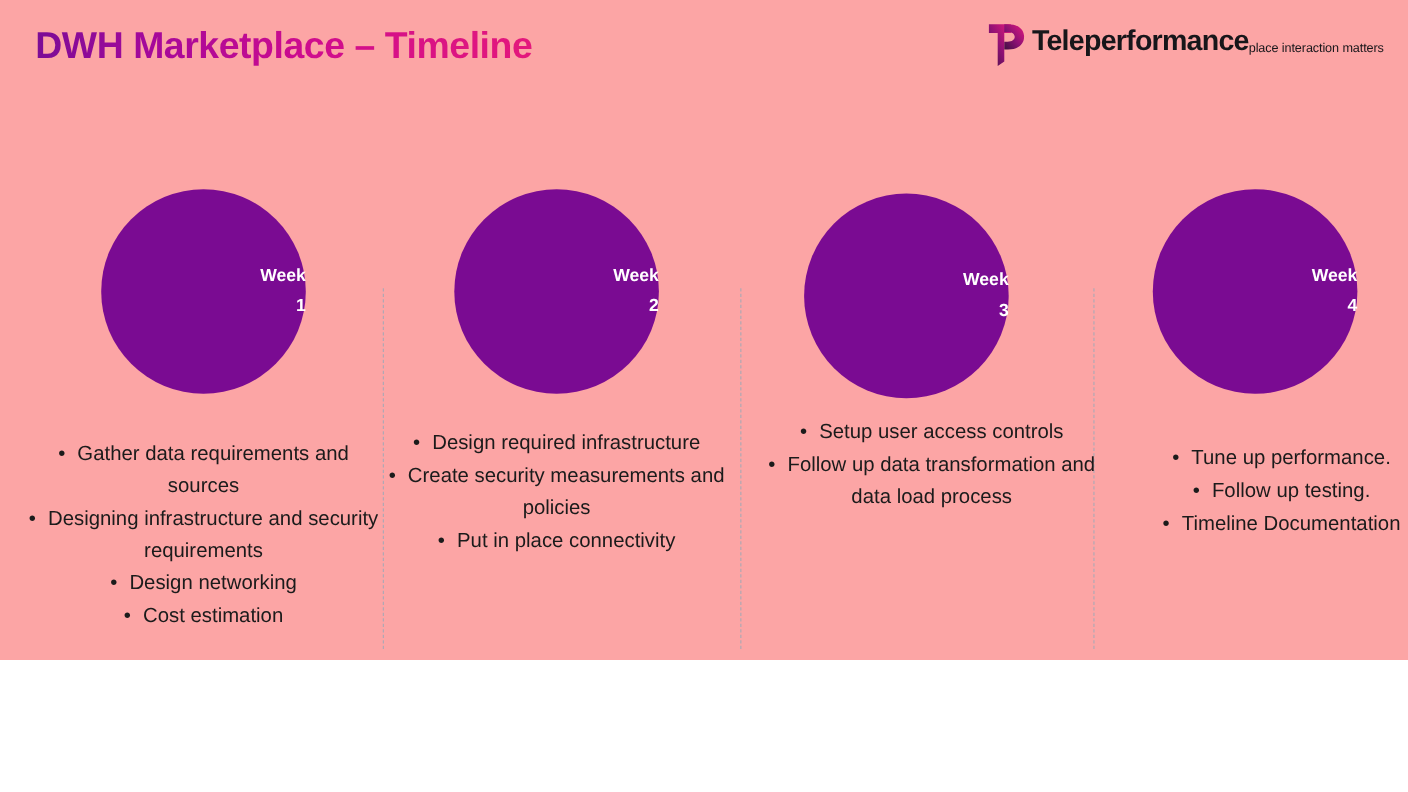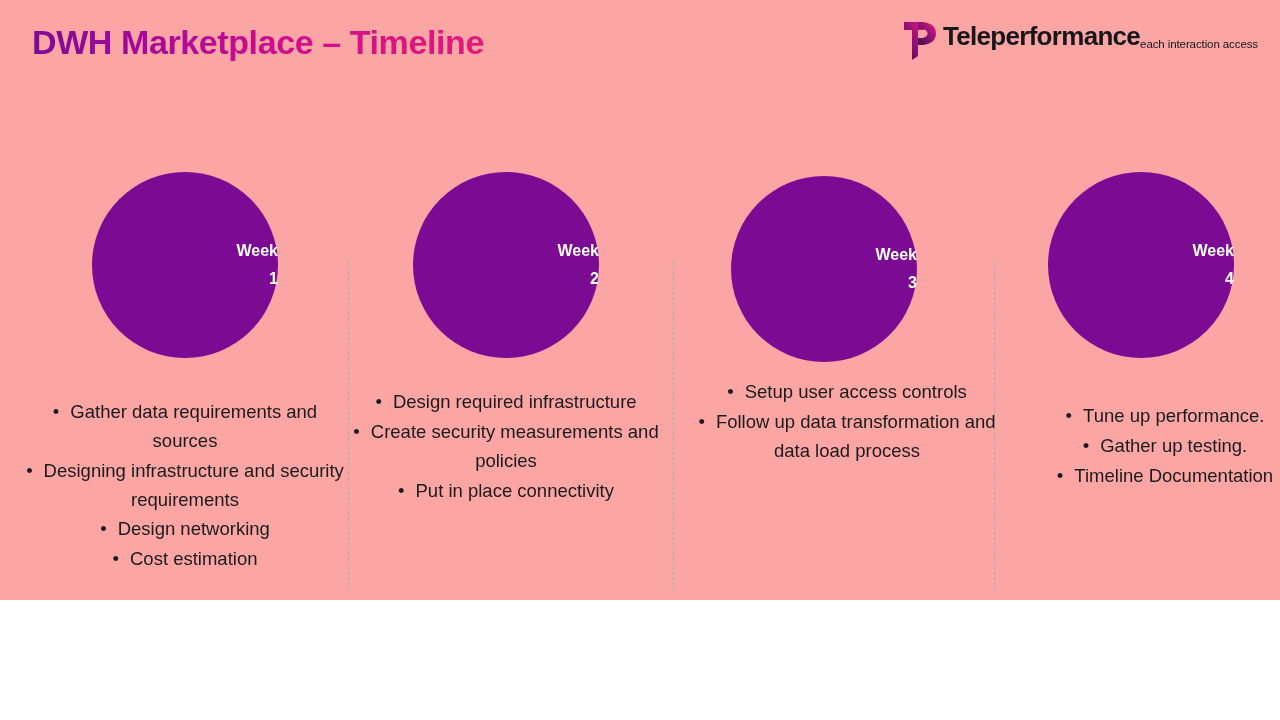--- a/index.html
+++ b/index.html
@@ -167,21 +167,21 @@
           <stop offset="100%" stop-color="#E5197E"></stop>
         </linearGradient>
       </defs>
 
       <path d="M3 4 L23 4 L23 12 L17 12 L17 38 L11 42 L11 12 L3 12 Z" fill="url(#tpGrad)"></path>
 
       <path d="M20 4 C30 4 35 9 35 15.5 C35 22 30 27 20.5 27 L17 27 L17 20 L20 20 C24 20 26.5 18.2 26.5 15.5 C26.5 12.8 24 11 20 11 L17 11 L17 4 Z" fill="url(#tpGrad)"></path>
     </svg>
     <div class="logo-text">
       <div class="logo-name">Teleperformance</div>
-      <div class="logo-tagline">each interaction access</div>
+      <div class="logo-tagline">place interaction matters</div>
     </div>
   </div>
 
   <div class="divider d1"></div>
   <div class="divider d2"></div>
   <div class="divider d3"></div>
 
   <div class="column col-1">
     <div class="circle-wrap">
       <div class="circle">
@@ -226,18 +226,18 @@
 
   <div class="column col-4">
     <div class="circle-wrap">
       <div class="circle">
         <span class="circle-label">Week</span>
         <span class="circle-number">4</span>
       </div>
     </div>
     <div class="bullets">
       <span class="bullet-item"><span class="bullet-dot">•</span><span class="bullet-text">Tune up performance.</span></span>
-      <span class="bullet-item"><span class="bullet-dot">•</span><span class="bullet-text">Gather up testing.</span></span>
+      <span class="bullet-item"><span class="bullet-dot">•</span><span class="bullet-text">Follow up testing.</span></span>
       <span class="bullet-item"><span class="bullet-dot">•</span><span class="bullet-text">Timeline Documentation</span></span>
     </div>
   </div>
 
 </div>
 
 </body></html>

